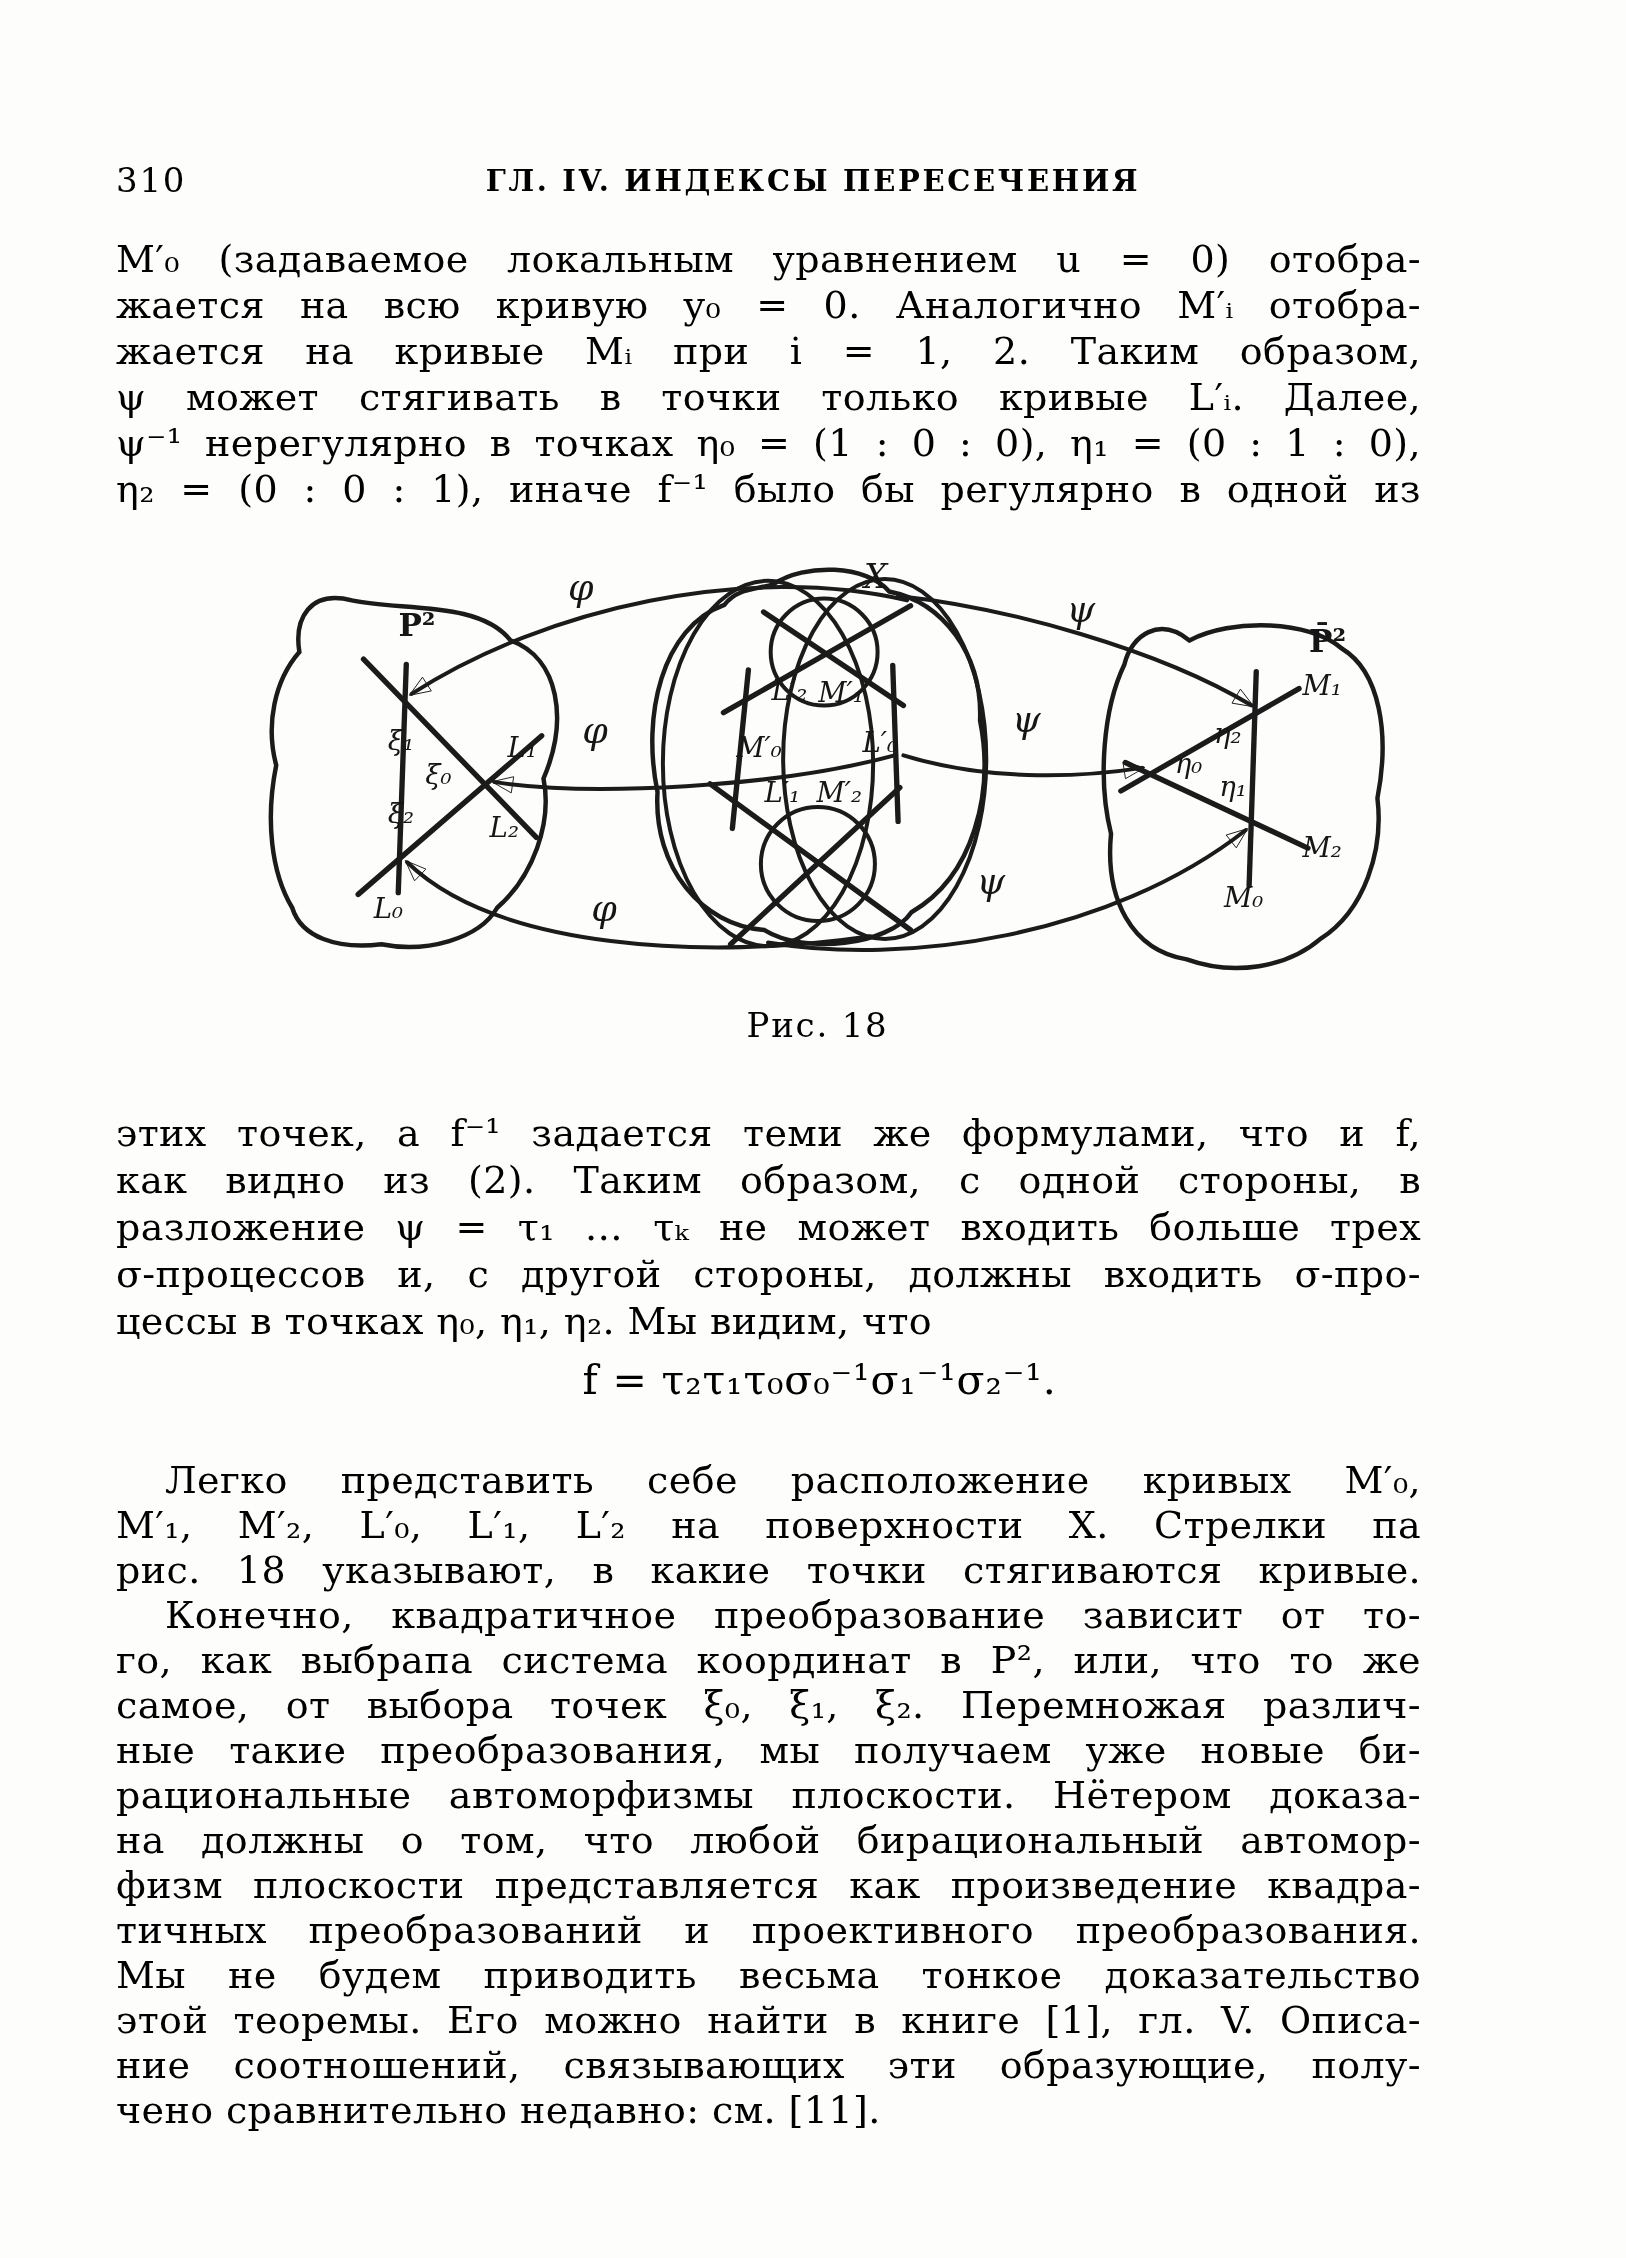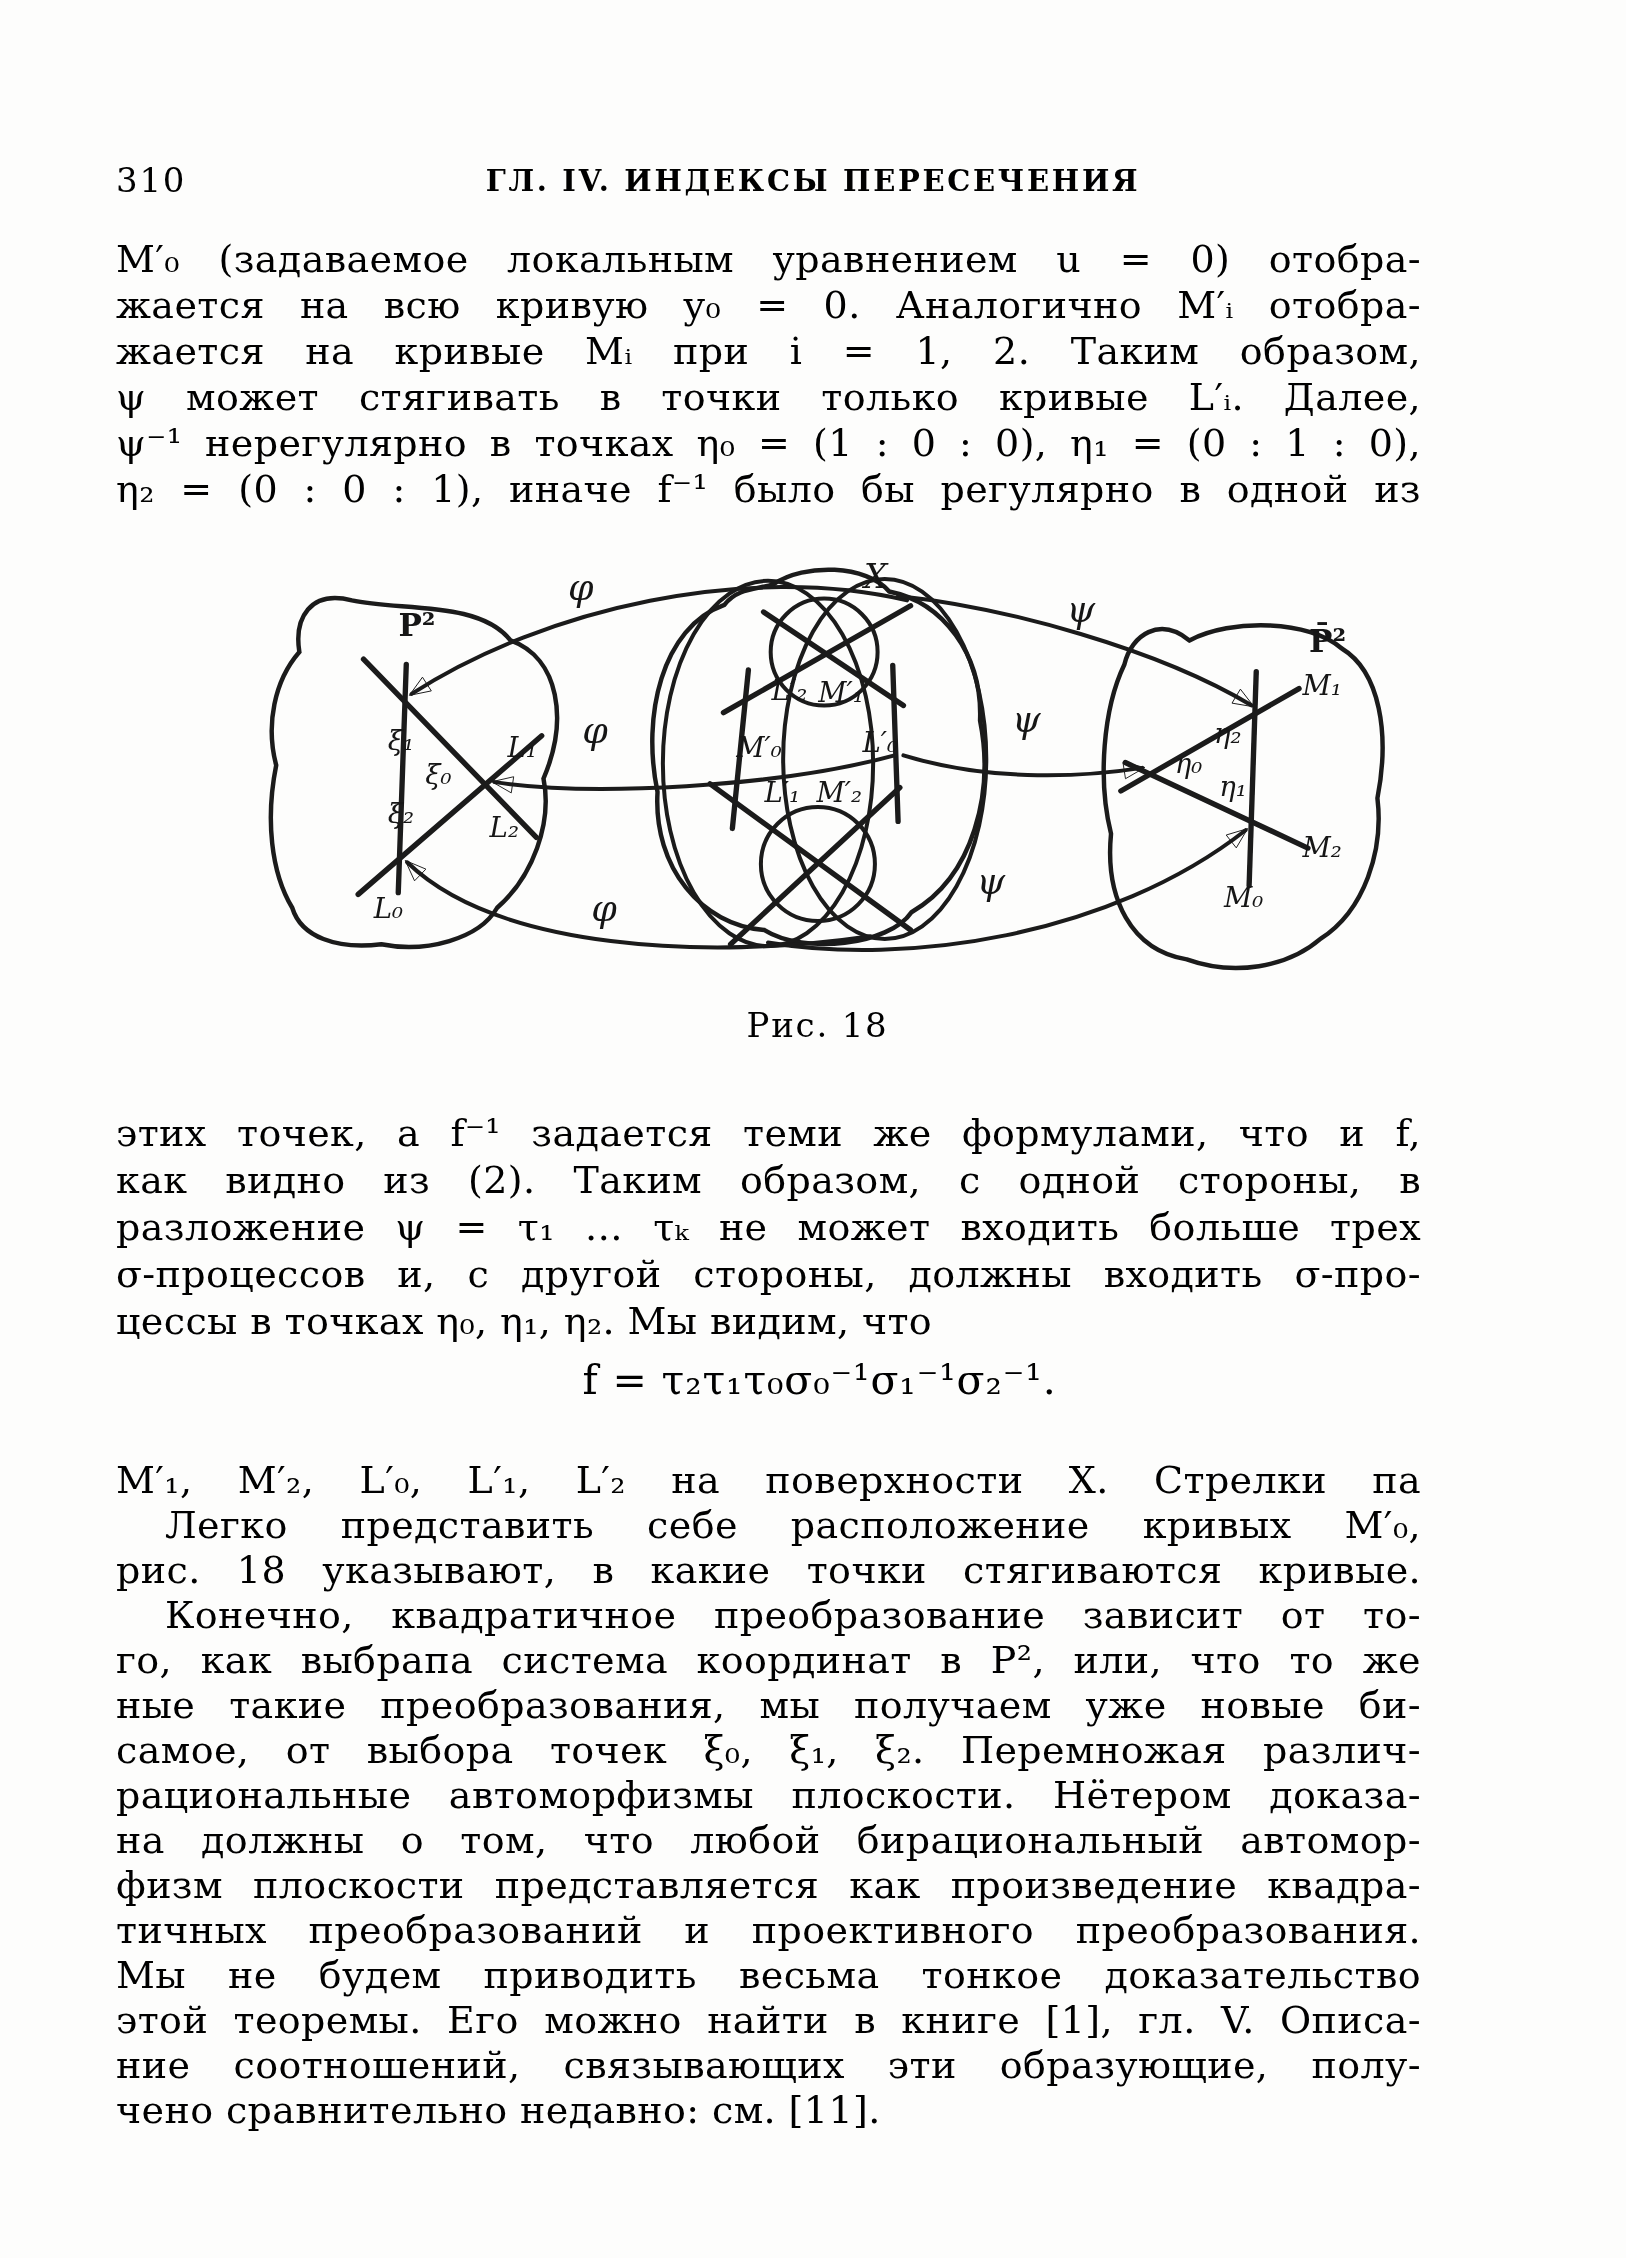--- a/index.html
+++ b/index.html
@@ -161,27 +161,27 @@
     <div class="line">этих точек, а f⁻¹ задается теми же формулами, что и f,</div>
     <div class="line">как видно из (2). Таким образом, с одной стороны, в</div>
     <div class="line">разложение ψ = τ₁ … τₖ не может входить больше трех</div>
     <div class="line">σ-процессов и, с другой стороны, должны входить σ-про-</div>
     <div class="line short">цессы в точках η₀, η₁, η₂. Мы видим, что</div>
   </div>
 
   <div class="formula">f = τ₂τ₁τ₀σ₀⁻¹σ₁⁻¹σ₂⁻¹.</div>
 
   <div class="para para3">
+    <div class="line indent">Легко представить себе расположение кривых M′₀,</div>
     <div class="line">M′₁, M′₂, L′₀, L′₁, L′₂ на поверхности X. Стрелки па</div>
-    <div class="line indent">Легко представить себе расположение кривых M′₀,</div>
     <div class="line">рис. 18 указывают, в какие точки стягиваются кривые.</div>
     <div class="line indent">Конечно, квадратичное преобразование зависит от то-</div>
     <div class="line">го, как выбрапа система координат в P², или, что то же</div>
+    <div class="line">самое, от выбора точек ξ₀, ξ₁, ξ₂. Перемножая различ-</div>
     <div class="line">ные такие преобразования, мы получаем уже новые би-</div>
-    <div class="line">самое, от выбора точек ξ₀, ξ₁, ξ₂. Перемножая различ-</div>
     <div class="line">рациональные автоморфизмы плоскости. Нётером доказа-</div>
     <div class="line">на должны о том, что любой бирациональный автомор-</div>
     <div class="line">физм плоскости представляется как произведение квадра-</div>
     <div class="line">тичных преобразований и проективного преобразования.</div>
     <div class="line">Мы не будем приводить весьма тонкое доказательство</div>
     <div class="line">этой теоремы. Его можно найти в книге [1], гл. V. Описа-</div>
     <div class="line">ние соотношений, связывающих эти образующие, полу-</div>
     <div class="line short">чено сравнительно недавно: см. [11].</div>
   </div>
 

